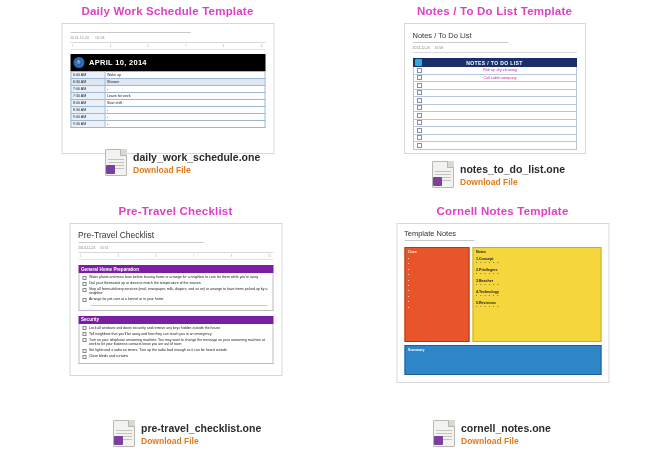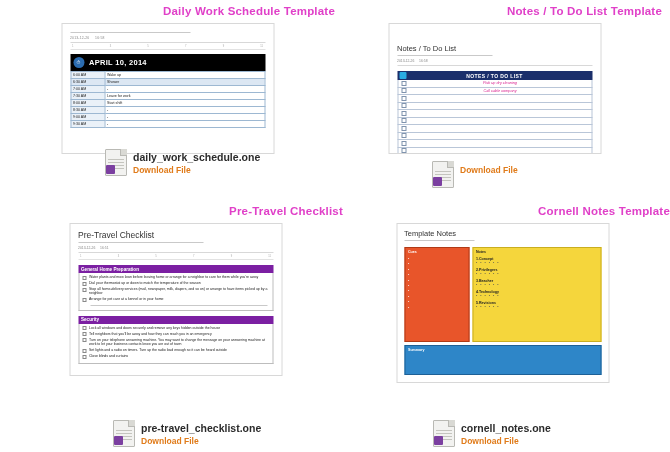--- a/index.html
+++ b/index.html
@@ -13,21 +13,21 @@
   .page {
     position: relative;
     width: 670px; height: 452px;
   }
   .cell {
     position: absolute;
     width: 335px;
     height: 226px;
   }
   .cell-title {
-    text-align: right;
+    text-align: center;
     color: #e040c8;
     font-weight: bold;
     font-size: 11.5px;
     letter-spacing: .2px;
     margin-top: 5px;
     height: 16px;
   }
   .thumb-wrap {
     position: relative;
     width: 335px;
@@ -129,21 +129,21 @@
     font-size: 3.6px; color: #222;
     border: .5px solid #9db8d2;
     padding: 1px 2px;
     height: 6px;
   }
   #t1 td.tm { width: 34px; background: #eaf1f8; }
   #t1 tr.alt td { background: #dce7f3; }
   #t1 tr.alt td.tm { background: #dce7f3; }
 
   
-  #t2 { width: 213px; height: 131px; top: 2px; padding: 20px 8px 0 8px; }
+  #t2 { width: 182px; height: 131px; top: 2px; padding: 7px 8px 0 8px; }
   #t2 .hdr { font-size: 7.5px; color: #333; }
   #t2 .hdrline { margin-top: 2px; border-bottom: 1px solid #c9c9c9; width: 95px; }
   #t2 .stamp { font-size: 3.4px; color: #888; margin-top: 3px; }
   #t2 .stampline { margin-top: 2px; border-bottom: 1px solid #d8d8d8; }
   #t2 .band {
     margin-top: 5px;
     background: #1b2f6b;
     color: #fff;
     height: 9px;
     display: flex; align-items: center; justify-content: center;
@@ -393,20 +393,21 @@
           <div class="fold"></div>
         <div class="lines">
             <i></i>
             <i></i>
             <i></i>
             <i></i>
           </div>
         <div class="badge"></div>
       </div>
       <div class="filemeta">
+        <div class="filename">notes_to_do_list.one</div>
         <div class="download">Download File</div>
       </div>
     </div>
   </div>
 
   <div class="cell" style="left:8px; top:200px; height:252px;">
     <div class="cell-title">Pre-Travel Checklist</div>
     <div class="thumb-wrap" style="height:165px;">
       <div class="thumb" id="t3">
         <div class="hdr">Pre-Travel Checklist</div>

